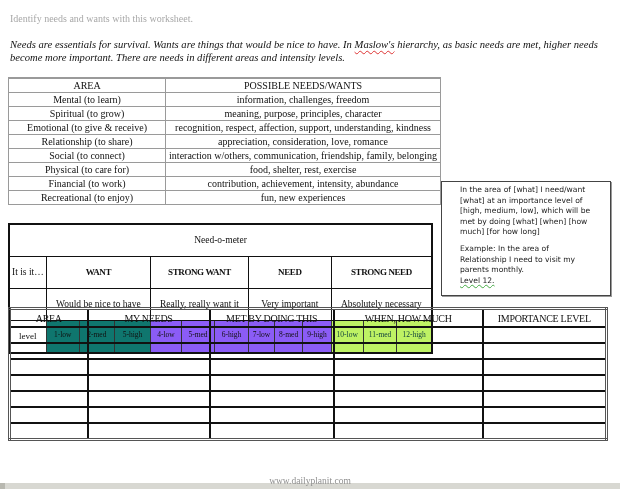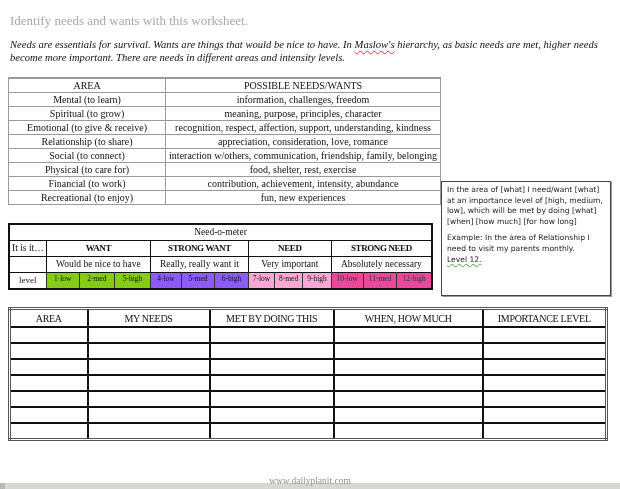--- a/index.html
+++ b/index.html
@@ -1,39 +1,39 @@
 <!DOCTYPE html>
 <html><head>
 <meta charset="utf-8">
 <style>
   html, body { margin:0; padding:0; }
   body { width:620px; height:489px; background:#ffffff; position:relative; overflow:hidden;
          font-family:"Liberation Serif", "DejaVu Serif", serif; color:#111; }
-  .intro-title { position:absolute; left:10px; top:13px; font-size:13px; color:#a8a8a8; }
+  .intro-title { position:absolute; left:10px; top:13px; font-size:10px; color:#a8a8a8; }
   .intro-text { position:absolute; left:10px; top:38px; width:600px; font-size:10.6px; line-height:13px; color:#111;font-style:italic; }
   .squiggle { text-decoration: underline wavy #d33; text-decoration-thickness:1px; text-underline-offset:2px; }
 
   table { border-collapse:collapse; position:absolute;text-align:center; }
   .areas { left:8px; top:77px; width:433px; font-size:10px; }
   .areas td { border:1px solid #9a9a9a; padding:0 3px; height:13px; line-height:13px; white-space:nowrap; }
   .areas td.c1 { width:180px; }
   .areas tr:first-child td { border-top:2px solid #9a9a9a; }
 
   .meter { left:8px; top:223px; width:425px; font-size:9.5px; border:2px solid #111; }
-  .meter td { border:1.5px solid #111; padding:0 2px; height:15px; line-height:15px; white-space:nowrap; overflow:hidden; }
+  .meter td { border:1.5px solid #111; padding:8px 2px; height:15px; line-height:15px; white-space:nowrap; overflow:hidden; }
   .meter .bold { font-weight:bold; letter-spacing:-0.4px; font-size:9px;margin-left:32px; }
   .meter .lvl td { font-size:7.5px; line-height:11px; height:15px; vertical-align:top; border-color:#333; }
-  .want { background:#84cc16; }
+  .want { background:#0f766e; }
   .swant { background:#8b5cf6; }
-  .need { background:#f9a8d4; }
-  .sneed { background:#ec4899; color:#0a3b3b; }
+  .need { background:#8b5cf6; }
+  .sneed { background:#bef264; color:#0a3b3b; }
 
   .callout { position:absolute; left:441px; top:181px; width:170px; height:115px; border:1.5px solid #444;
              background:#fff; box-shadow:1px 1px 0 #999; font-family:"DejaVu Sans", sans-serif; font-size:7.6px;
-             line-height:10.6px; color:#222; padding:3px 5px; box-sizing:border-box; }
+             line-height:10.6px; color:#222; padding:3px 18px; box-sizing:border-box; }
   .callout p { margin:0 0 6px 0; }
   .callout .lvl12 { text-decoration: underline wavy #4a4; text-decoration-thickness:1px; }
 
   .plan { left:8px; top:307px; width:600px; font-size:10px; border:3px double #555; }
   .plan td { border:1px solid #111; border-left:2px solid #111; border-right:2px solid #111; height:14px; padding:0 2px; }
   .plan tr.head td { height:16px; border-bottom:2px solid #111; letter-spacing:-0.3px; }
   .plan tr.row td { border-bottom:2px solid #111; }
   .plan td.p1 { width:72px; } .plan td.p2 { width:117px; } .plan td.p3 { width:119px; }
   .plan td.p4 { width:144px;margin-left:40px; } .plan td.p5 { width:118px; }
 

